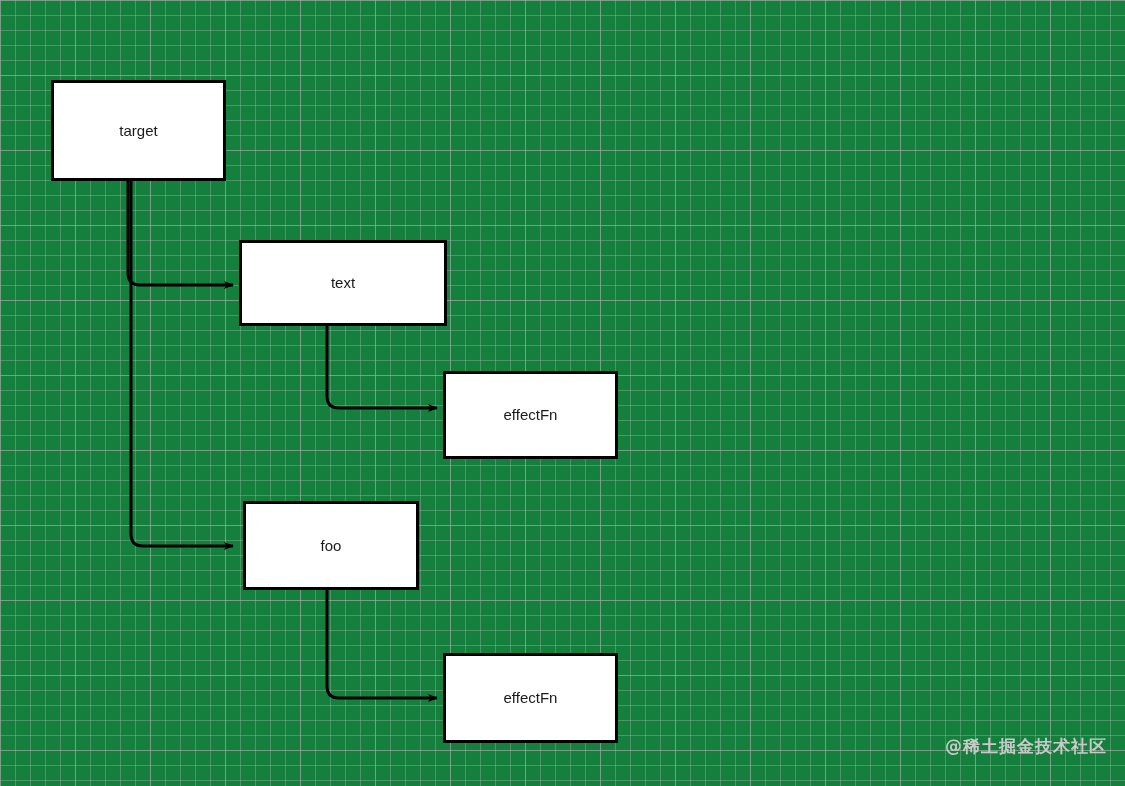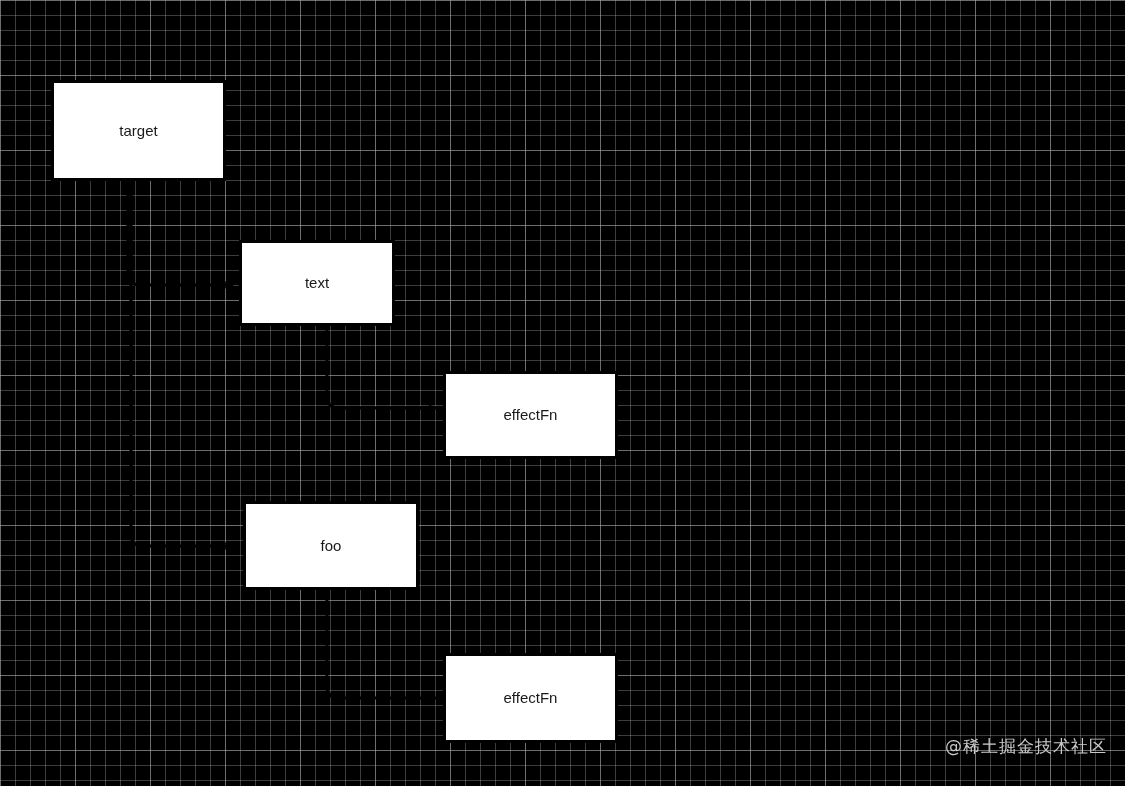--- a/index.html
+++ b/index.html
@@ -8,21 +8,21 @@
     padding: 0;
     background: #ffffff;
   }
   body {
     font-family: "Liberation Sans", sans-serif;
   }
   #canvas {
     position: relative;
     width: 1125px;
     height: 786px;
-    background-color: #000000;
+    background-color: #15803d;
     overflow: hidden;
   }
   
   #grid {
     position: absolute;
     inset: 0;
     background-image:
       linear-gradient(to right, rgba(170,170,170,0.45) 1px, transparent 1px),
       linear-gradient(to bottom, rgba(170,170,170,0.45) 1px, transparent 1px),
       linear-gradient(to right, rgba(200,200,200,0.30) 1px, transparent 1px),
@@ -62,20 +62,21 @@
   #watermark {
     position: absolute;
     right: 18px;
     bottom: 28px;
     font-family: "DejaVu Sans", sans-serif;
     font-size: 17px;
     color: #c9c9c9;
     letter-spacing: 1px;
     white-space: nowrap;
     user-select: none;
+    font-weight: bold;
   }
 </style>
 </head>
 <body>
 
 <div id="canvas">
 
   <div id="grid"></div>
 
   <svg id="edges" viewBox="0 0 1125 786" xmlns="http://www.w3.org/2000/svg">
@@ -89,21 +90,21 @@
       <path marker-end="url(#arrowhead)" d="M 131 181 L 131 534 Q 131 546 143 546 L 233 546"></path>
       <path marker-end="url(#arrowhead)" d="M 327 326 L 327 396 Q 327 408 339 408 L 437 408"></path>
       <path marker-end="url(#arrowhead)" d="M 327 590 L 327 686 Q 327 698 339 698 L 437 698"></path>
     </g>
   </svg>
 
   <div class="node" id="node-target" style="left: 51px; top: 80px; width: 175px; height: 101px;">
     <span class="node-label">target</span>
   </div>
 
-  <div class="node" id="node-text" style="left: 239px; top: 240px; width: 156px; height: 86px;">
+  <div class="node" id="node-text" style="left: 239px; top: 240px; width: 208px; height: 86px;">
     <span class="node-label">text</span>
   </div>
 
   <div class="node" id="node-effectfn-top" style="left: 443px; top: 371px; width: 175px; height: 88px;">
     <span class="node-label">effectFn</span>
   </div>
 
   <div class="node" id="node-foo" style="left: 243px; top: 501px; width: 176px; height: 89px;">
     <span class="node-label">foo</span>
   </div>

